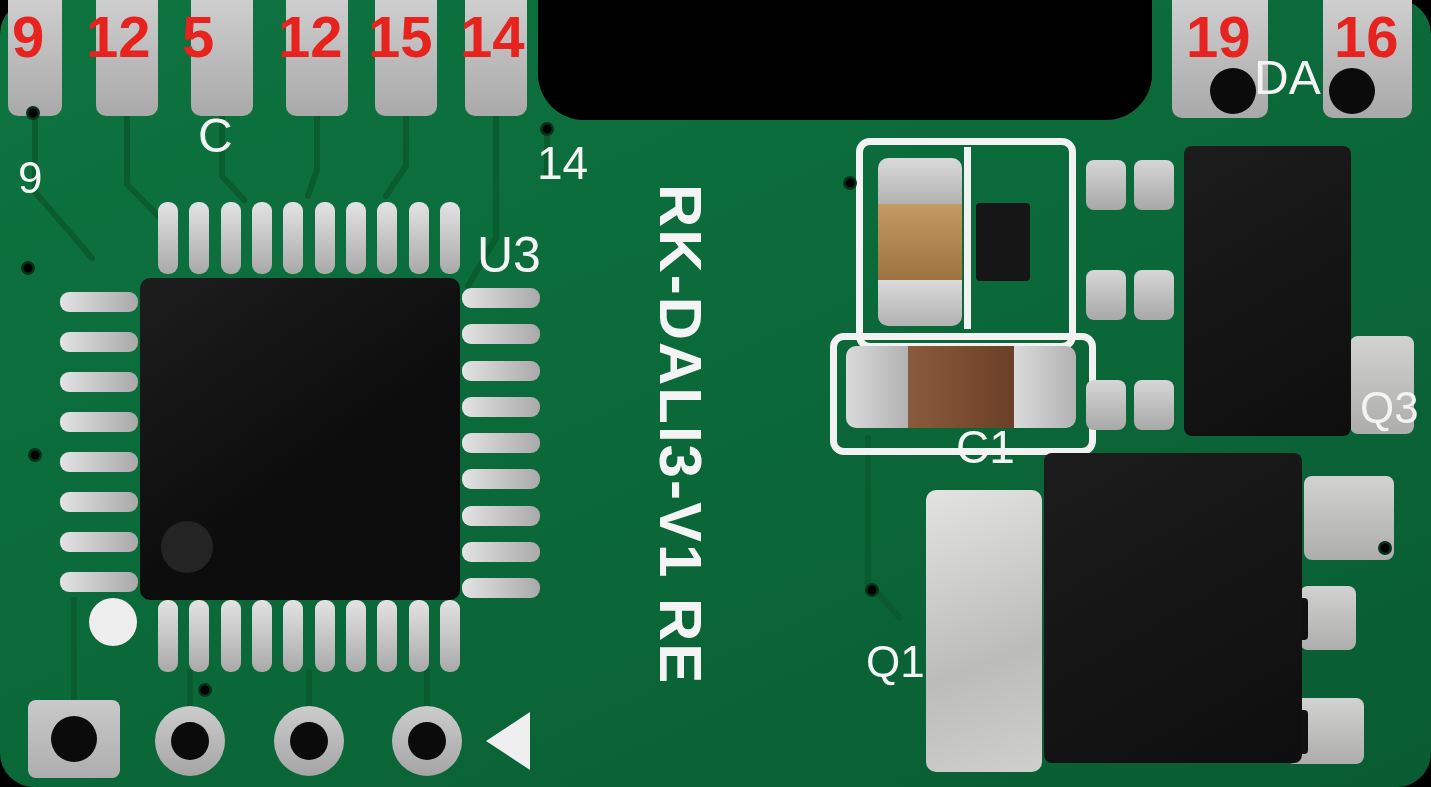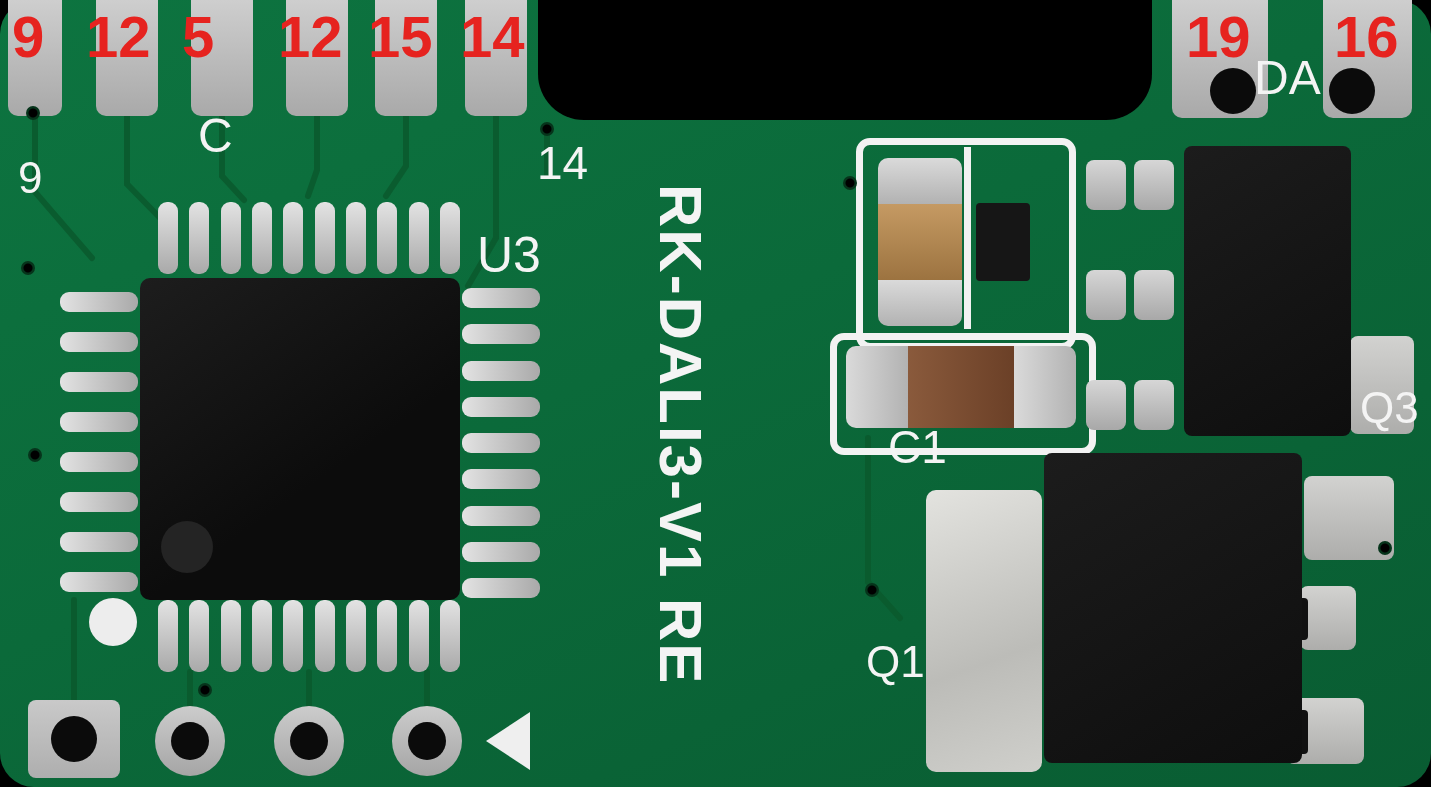--- a/index.html
+++ b/index.html
@@ -185,21 +185,21 @@
       <div class="cap-end-v"></div>
     </div>
 
     <div class="blackcomp"></div>
 
     <div class="cap" style="left:846px;top:346px;width:230px;height:82px;">
       <div class="cap-end-h"></div>
       <div class="cap-mid-brown"></div>
       <div class="cap-end-h"></div>
     </div>
-    <div class="silk" style="left:888px;top:424px;font-size:46px;">C1</div>
+    <div class="silk" style="left:956px;top:424px;font-size:46px;">C1</div>
 
     <div class="res" style="left:1086px;top:160px;">
       <div class="cell"></div>
       <div class="cell"></div>
     </div>
     <div class="res" style="left:1086px;top:270px;">
       <div class="cell"></div>
       <div class="cell"></div>
     </div>
     <div class="res" style="left:1086px;top:380px;">

